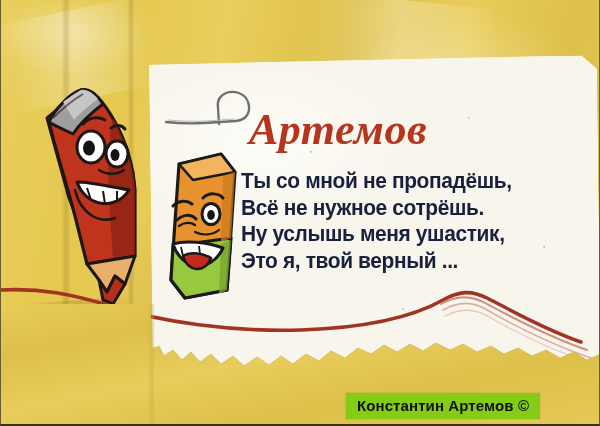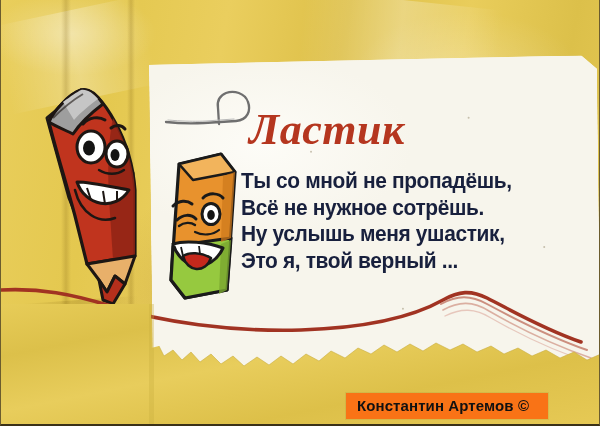--- a/index.html
+++ b/index.html
@@ -140,22 +140,22 @@
     width: 600px;
     height: 110px;
     pointer-events: none;
   }
 
   
   .credit {
     position: absolute;
     left: 345px;
     bottom: 5px;
-    padding: 4px 19px 5px 11px;
-    background: #f97316;
+    padding: 4px 11px 5px 11px;
+    background: #84cc16;
     color: #111111;
     font-family: "Liberation Sans", sans-serif;
     font-size: 15px;
     font-weight: 700;
     letter-spacing: 0.1px;
     white-space: nowrap;
     box-shadow: 0 0 0 1px rgba(0,0,0,0.05);
   }
 </style>
 </head>
@@ -175,21 +175,21 @@
     <div class="paper-speck" style="left:318px;top:60px;"></div>
     <div class="paper-speck" style="left:392px;top:190px;"></div>
     <div class="paper-speck" style="left:250px;top:250px;"></div>
   </div>
 
   <svg class="paperclip" viewBox="0 0 90 42">
     <path d="M2 38 C 2 38, 20 40, 40 39 L 72 37 C 84 36, 87 26, 84 18 C 81 9, 70 6, 62 9 C 55 12, 53 18, 54 24 L 55 40" fill="none" stroke="#6f6f6f" stroke-width="2.3" stroke-linecap="round"></path>
     <path d="M4 36 C 4 36, 24 38, 42 37 L 70 35" fill="none" stroke="#b9b9b9" stroke-width="1" stroke-linecap="round"></path>
   </svg>
 
-  <div class="title">Ластик</div>
+  <div class="title">Артемов</div>
 
   <div class="poem">
     <div>Ты со мной не пропадёшь,</div>
     <div>Всё не нужное сотрёшь.</div>
     <div>Ну услышь меня ушастик,</div>
     <div>Это я, твой верный ...</div>
   </div>
 
   <svg class="pencil-char" viewBox="0 0 130 230">
 

